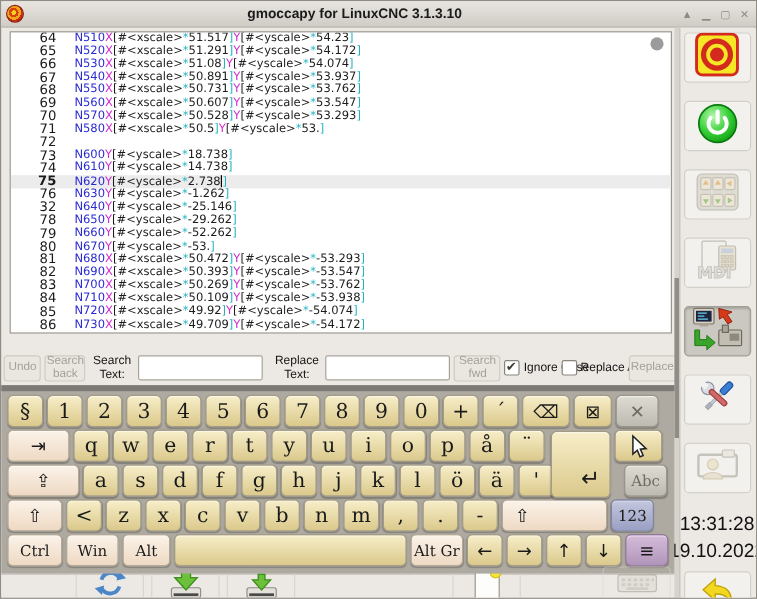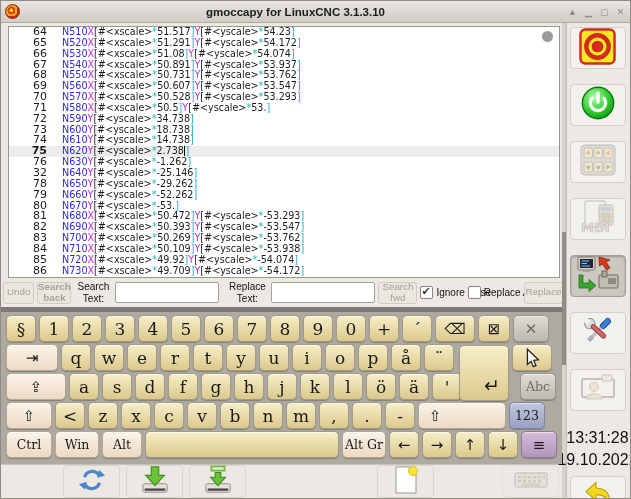--- a/index.html
+++ b/index.html
@@ -23,21 +23,21 @@
   .editor{height:252px;background:#fff;border:1px solid #9a968e;box-sizing:border-box;position:relative;
           overflow:hidden;font-family:"DejaVu Sans",sans-serif;font-size:9.6px;}
   .scrolldot{position:absolute;right:6px;top:4px;width:11px;height:11px;border-radius:50%;background:#9b9b9b;}
   .cl{display:flex;height:10.85px;line-height:10.85px;white-space:pre;}
   .cl.cur{background:#ececec;}
   .ln{width:38px;flex:none;text-align:right;padding-right:15px;color:#1a1a1a;font-size:11px;}
   .cl.cur .ln{font-weight:bold;}
   .kn{color:#2a2ad2;} .kx{color:#cf2acf;} .tx{color:#1c1c1c;} .cy{color:#1fb4c4;}
   .caret{display:inline-block;width:1.5px;height:9.5px;background:#000;vertical-align:-1.5px;}
   
-  .sbar{height:27px;flex:none;display:flex;align-items:center;gap:3px;padding:1px 3px 1px 2px;}
+  .sbar{height:27px;flex:none;display:flex;align-items:center;gap:3px;padding:15px 3px 1px 2px;}
   .sbtn{border:1px solid #cfccc4;background:#eae7e0;border-radius:3px;color:#a5a19a;
         font-size:9.8px;line-height:1.1;text-align:center;padding:1px 3px;height:22px;box-sizing:border-box;
         display:flex;align-items:center;justify-content:center;}
   .slabel{font-size:10px;color:#141414;text-align:center;line-height:1.12;flex:none;}
   .sinput{width:104px;height:21px;border:1px solid #a8a49c;background:#fff;border-radius:2px;box-sizing:border-box;
           font-size:11px;padding:0 3px;}
   .cbwrap{display:flex;align-items:center;gap:3px;}
   .cb{width:13px;height:13px;background:#fff;border:1px solid #89857d;border-radius:2px;box-sizing:border-box;
       position:relative;flex:none;}
   .cb.checked::after{content:"✔";position:absolute;left:0px;top:-2px;font-size:11px;color:#3c3c3c;}
@@ -93,41 +93,41 @@
         <div class="editor" id="code-area">
           <div class="scrolldot"></div>
         <div class="cl"><span class="ln">64</span><span class="code"><span class="kn">N510</span><span class="kx">X</span><span class="tx">[#&lt;xscale&gt;</span><span class="cy">*</span><span class="tx">51.517</span><span class="cy">]</span><span class="kx">Y</span><span class="tx">[#&lt;yscale&gt;</span><span class="cy">*</span><span class="tx">54.23</span><span class="cy">]</span></span></div>
             <div class="cl"><span class="ln">65</span><span class="code"><span class="kn">N520</span><span class="kx">X</span><span class="tx">[#&lt;xscale&gt;</span><span class="cy">*</span><span class="tx">51.291</span><span class="cy">]</span><span class="kx">Y</span><span class="tx">[#&lt;yscale&gt;</span><span class="cy">*</span><span class="tx">54.172</span><span class="cy">]</span></span></div>
             <div class="cl"><span class="ln">66</span><span class="code"><span class="kn">N530</span><span class="kx">X</span><span class="tx">[#&lt;xscale&gt;</span><span class="cy">*</span><span class="tx">51.08</span><span class="cy">]</span><span class="kx">Y</span><span class="tx">[#&lt;yscale&gt;</span><span class="cy">*</span><span class="tx">54.074</span><span class="cy">]</span></span></div>
             <div class="cl"><span class="ln">67</span><span class="code"><span class="kn">N540</span><span class="kx">X</span><span class="tx">[#&lt;xscale&gt;</span><span class="cy">*</span><span class="tx">50.891</span><span class="cy">]</span><span class="kx">Y</span><span class="tx">[#&lt;yscale&gt;</span><span class="cy">*</span><span class="tx">53.937</span><span class="cy">]</span></span></div>
             <div class="cl"><span class="ln">68</span><span class="code"><span class="kn">N550</span><span class="kx">X</span><span class="tx">[#&lt;xscale&gt;</span><span class="cy">*</span><span class="tx">50.731</span><span class="cy">]</span><span class="kx">Y</span><span class="tx">[#&lt;yscale&gt;</span><span class="cy">*</span><span class="tx">53.762</span><span class="cy">]</span></span></div>
             <div class="cl"><span class="ln">69</span><span class="code"><span class="kn">N560</span><span class="kx">X</span><span class="tx">[#&lt;xscale&gt;</span><span class="cy">*</span><span class="tx">50.607</span><span class="cy">]</span><span class="kx">Y</span><span class="tx">[#&lt;yscale&gt;</span><span class="cy">*</span><span class="tx">53.547</span><span class="cy">]</span></span></div>
             <div class="cl"><span class="ln">70</span><span class="code"><span class="kn">N570</span><span class="kx">X</span><span class="tx">[#&lt;xscale&gt;</span><span class="cy">*</span><span class="tx">50.528</span><span class="cy">]</span><span class="kx">Y</span><span class="tx">[#&lt;yscale&gt;</span><span class="cy">*</span><span class="tx">53.293</span><span class="cy">]</span></span></div>
             <div class="cl"><span class="ln">71</span><span class="code"><span class="kn">N580</span><span class="kx">X</span><span class="tx">[#&lt;xscale&gt;</span><span class="cy">*</span><span class="tx">50.5</span><span class="cy">]</span><span class="kx">Y</span><span class="tx">[#&lt;yscale&gt;</span><span class="cy">*</span><span class="tx">53.</span><span class="cy">]</span></span></div>
-            <div class="cl"><span class="ln">72</span><span class="code"><span class="kn">N590</span><span class="kx">Y</span><span class="tx">[#&lt;yscale&gt;</span><span class="cy">*</span><span class="tx">34.738</span><span class="cy">]</span></span></div>
+            <div class="cl"><span class="ln">72</span></div>
             <div class="cl"><span class="ln">73</span><span class="code"><span class="kn">N600</span><span class="kx">Y</span><span class="tx">[#&lt;yscale&gt;</span><span class="cy">*</span><span class="tx">18.738</span><span class="cy">]</span></span></div>
             <div class="cl"><span class="ln">74</span><span class="code"><span class="kn">N610</span><span class="kx">Y</span><span class="tx">[#&lt;yscale&gt;</span><span class="cy">*</span><span class="tx">14.738</span><span class="cy">]</span></span></div>
             <div class="cl cur"><span class="ln">75</span><span class="code"><span class="kn">N620</span><span class="kx">Y</span><span class="tx">[#&lt;yscale&gt;</span><span class="cy">*</span><span class="tx">2.738</span><span class="caret"></span><span class="cy">]</span></span></div>
             <div class="cl"><span class="ln">76</span><span class="code"><span class="kn">N630</span><span class="kx">Y</span><span class="tx">[#&lt;yscale&gt;</span><span class="cy">*</span><span class="tx">-1.262</span><span class="cy">]</span></span></div>
             <div class="cl"><span class="ln">32</span><span class="code"><span class="kn">N640</span><span class="kx">Y</span><span class="tx">[#&lt;yscale&gt;</span><span class="cy">*</span><span class="tx">-25.146</span><span class="cy">]</span></span></div>
             <div class="cl"><span class="ln">78</span><span class="code"><span class="kn">N650</span><span class="kx">Y</span><span class="tx">[#&lt;yscale&gt;</span><span class="cy">*</span><span class="tx">-29.262</span><span class="cy">]</span></span></div>
             <div class="cl"><span class="ln">79</span><span class="code"><span class="kn">N660</span><span class="kx">Y</span><span class="tx">[#&lt;yscale&gt;</span><span class="cy">*</span><span class="tx">-52.262</span><span class="cy">]</span></span></div>
             <div class="cl"><span class="ln">80</span><span class="code"><span class="kn">N670</span><span class="kx">Y</span><span class="tx">[#&lt;yscale&gt;</span><span class="cy">*</span><span class="tx">-53.</span><span class="cy">]</span></span></div>
             <div class="cl"><span class="ln">81</span><span class="code"><span class="kn">N680</span><span class="kx">X</span><span class="tx">[#&lt;xscale&gt;</span><span class="cy">*</span><span class="tx">50.472</span><span class="cy">]</span><span class="kx">Y</span><span class="tx">[#&lt;yscale&gt;</span><span class="cy">*</span><span class="tx">-53.293</span><span class="cy">]</span></span></div>
             <div class="cl"><span class="ln">82</span><span class="code"><span class="kn">N690</span><span class="kx">X</span><span class="tx">[#&lt;xscale&gt;</span><span class="cy">*</span><span class="tx">50.393</span><span class="cy">]</span><span class="kx">Y</span><span class="tx">[#&lt;yscale&gt;</span><span class="cy">*</span><span class="tx">-53.547</span><span class="cy">]</span></span></div>
             <div class="cl"><span class="ln">83</span><span class="code"><span class="kn">N700</span><span class="kx">X</span><span class="tx">[#&lt;xscale&gt;</span><span class="cy">*</span><span class="tx">50.269</span><span class="cy">]</span><span class="kx">Y</span><span class="tx">[#&lt;yscale&gt;</span><span class="cy">*</span><span class="tx">-53.762</span><span class="cy">]</span></span></div>
             <div class="cl"><span class="ln">84</span><span class="code"><span class="kn">N710</span><span class="kx">X</span><span class="tx">[#&lt;xscale&gt;</span><span class="cy">*</span><span class="tx">50.109</span><span class="cy">]</span><span class="kx">Y</span><span class="tx">[#&lt;yscale&gt;</span><span class="cy">*</span><span class="tx">-53.938</span><span class="cy">]</span></span></div>
             <div class="cl"><span class="ln">85</span><span class="code"><span class="kn">N720</span><span class="kx">X</span><span class="tx">[#&lt;xscale&gt;</span><span class="cy">*</span><span class="tx">49.92</span><span class="cy">]</span><span class="kx">Y</span><span class="tx">[#&lt;yscale&gt;</span><span class="cy">*</span><span class="tx">-54.074</span><span class="cy">]</span></span></div>
             <div class="cl"><span class="ln">86</span><span class="code"><span class="kn">N730</span><span class="kx">X</span><span class="tx">[#&lt;xscale&gt;</span><span class="cy">*</span><span class="tx">49.709</span><span class="cy">]</span><span class="kx">Y</span><span class="tx">[#&lt;yscale&gt;</span><span class="cy">*</span><span class="tx">-54.172</span><span class="cy">]</span></span></div>
           </div>
       </div>
 
       <div class="sbar">
         <div class="sbtn">Undo</div>
-        <div class="sbtn" style="width:34px;font-weight:bold;">Search back</div>
+        <div class="sbtn" style="width:34px;">Search back</div>
         <div class="slabel" style="width:38px;">Search Text:</div>
         <input class="sinput" value="" style="">
         <div class="slabel" style="width:42px;margin-left:4px;">Replace Text:</div>
         <input class="sinput" value="" style="">
         <div class="sbtn" style="width:52px;">Search fwd</div>
         <div class="cbwrap">
           <span class="cb checked" id="cb-ignore"></span>
           <span class="slabel">Ignore Case</span>
         </div>
         <div class="cbwrap">

